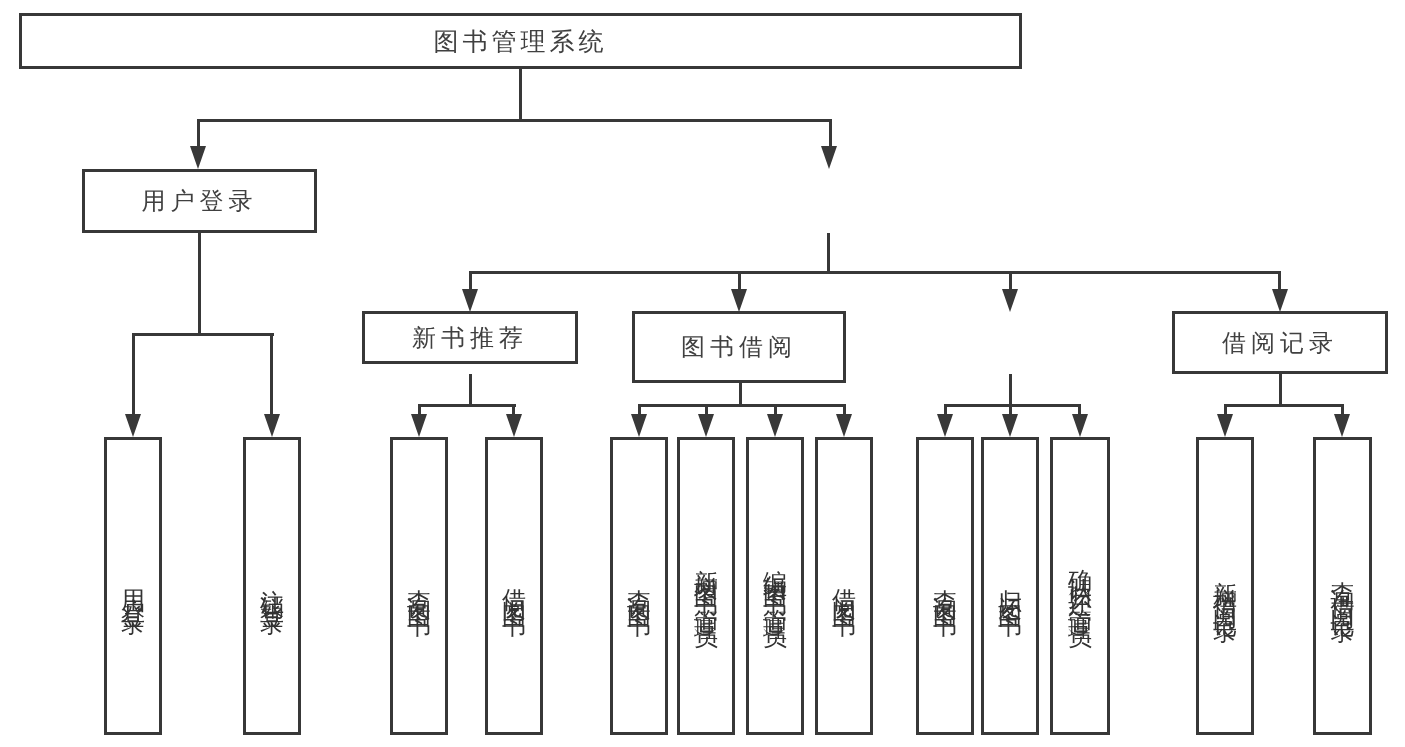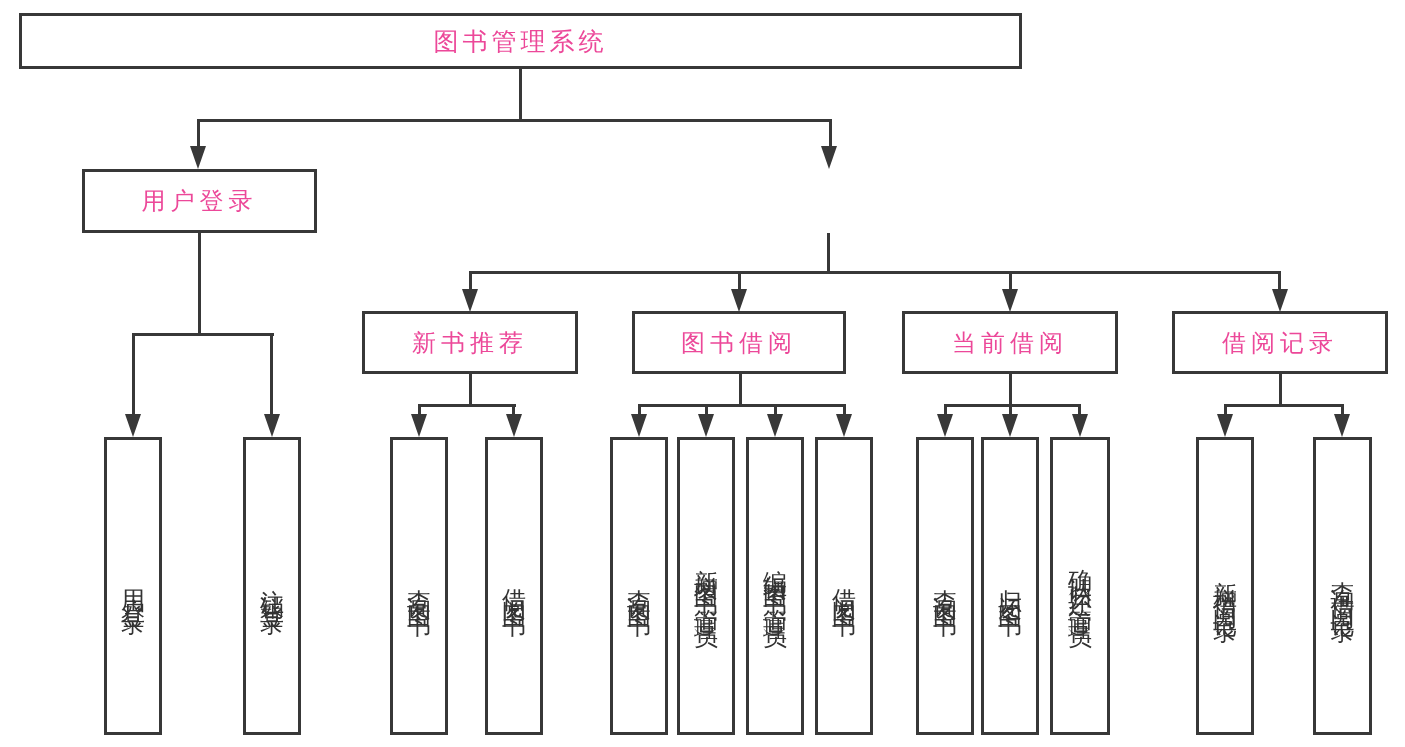--- a/index.html
+++ b/index.html
@@ -3,21 +3,21 @@
 <meta charset="utf-8">
 <style>
   html,body{margin:0;padding:0;background:#ffffff;}
   #canvas{
     position:relative;width:1405px;height:747px;background:#ffffff;overflow:hidden;
     font-family:"Liberation Sans","DejaVu Sans",sans-serif;color:#333333;
   }
   .node{
     position:absolute;box-sizing:border-box;background:#ffffff;border:3px solid #383838;
     display:flex;align-items:center;justify-content:center;
-    font-size:24px;letter-spacing:5px;color:#ec4899;z-index:2;white-space:nowrap;
+    font-size:24px;letter-spacing:5px;color:#404040;z-index:2;white-space:nowrap;
   }
   .vnode{
     position:absolute;box-sizing:border-box;background:#ffffff;border:3px solid #383838;
     display:flex;align-items:center;justify-content:center;
     writing-mode:vertical-lr;text-orientation:mixed;
     font-size:24px;letter-spacing:8px;line-height:1;color:#333333;z-index:2;
   }
   .hline{position:absolute;height:3px;background:#383838;z-index:1;}
   .vline{position:absolute;width:3px;background:#383838;z-index:1;}
   .arrow{
@@ -95,28 +95,25 @@
   <div class="arrow" style="left:1334px;top:414px"></div>
 
   <div class="node" style="left:19px;top:13px;width:1003px;height:56px;font-size:25px;letter-spacing:4px">
     <span>图书管理系统</span>
   </div>
 
   <div class="node" style="left:82px;top:169px;width:235px;height:64px">
     <span>用户登录</span>
   </div>
 
-  <div class="node" style="left:362px;top:311px;width:216px;height:63px">
+  <div class="node" style="left:362px;top:311px;width:216px;height:53px">
     <span>新书推荐</span>
   </div>
-  <div class="node" style="left:632px;top:311px;width:214px;height:63px">
+  <div class="node" style="left:632px;top:311px;width:214px;height:72px">
     <span>图书借阅</span>
-  </div>
-  <div class="node" style="left:902px;top:311px;width:216px;height:63px">
-    <span>当前借阅</span>
   </div>
   <div class="node" style="left:1172px;top:311px;width:216px;height:63px">
     <span>借阅记录</span>
   </div>
 
   <div class="vnode" style="left:104px;top:437px;width:58px;height:298px">
     <span>用户登录</span>
   </div>
   <div class="vnode" style="left:243px;top:437px;width:58px;height:298px">
     <span>注销登录</span>

